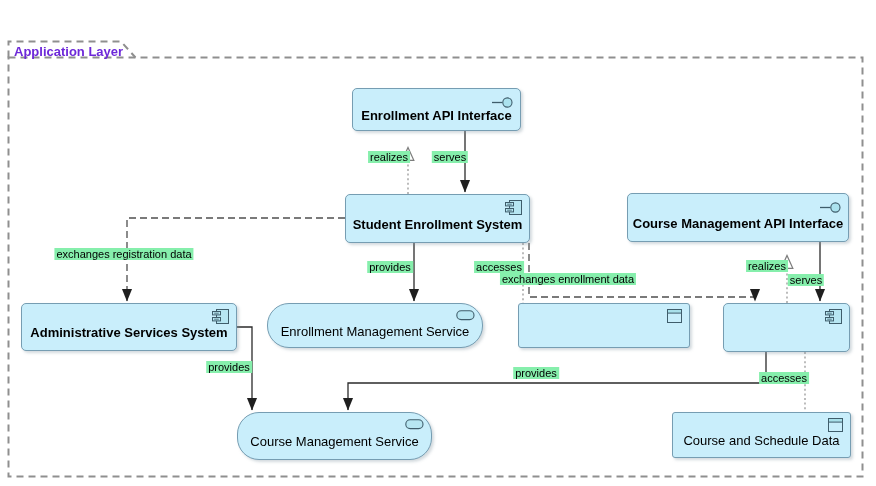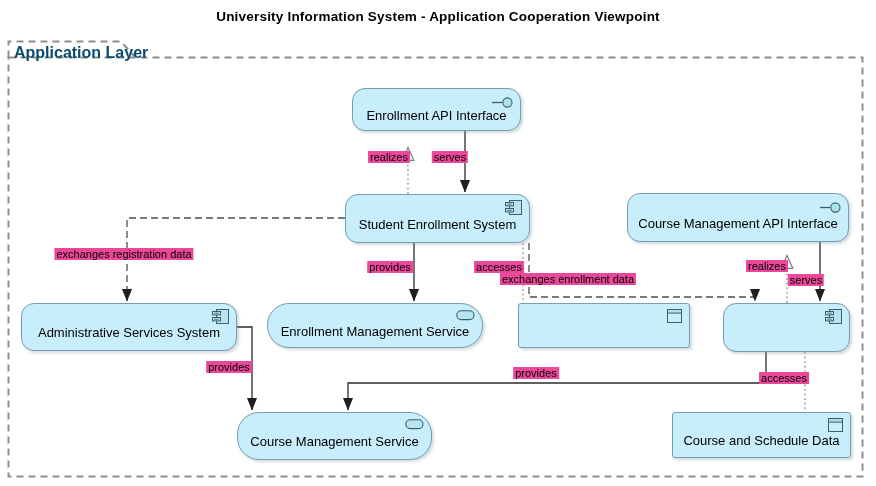--- a/index.html
+++ b/index.html
@@ -5,55 +5,54 @@
   html,body{margin:0;padding:0;background:#ffffff;}
   .stage{
     position:relative;width:876px;height:486px;background:#ffffff;
     font-family:"Liberation Sans",sans-serif;overflow:hidden;color:#000;
   }
   .title{
     position:absolute;top:9px;left:0;width:100%;text-align:center;
     font-weight:bold;font-size:13.5px;letter-spacing:.2px;
   }
   .group-label{
-    position:absolute;left:14px;top:44px;font-weight:bold;font-size:16px;color:#0c4a6e;
+    position:absolute;left:14px;top:44px;font-weight:bold;font-size:13px;color:#6d28d9;
   }
   svg.layer{position:absolute;left:0;top:0;width:876px;height:486px;}
   .nodes-layer,.edge-labels-layer{position:absolute;left:0;top:0;width:876px;height:486px;pointer-events:none;}
   .node{
     position:absolute;box-sizing:border-box;
     background:#c9eefb;border:1.2px solid #769db2;
     display:flex;align-items:center;justify-content:center;
     font-size:13px;color:#000;
     box-shadow:2px 2px 3px rgba(130,150,160,.35);
     pointer-events:auto;
   }
-  .node.application-component,.node.application-interface{border-radius:13px;}
+  .node.application-component,.node.application-interface{border-radius:5px;font-weight:bold;}
   .node.data-object{border-radius:3px;}
   .node.application-service{border-radius:22px;}
   .node .icon{position:absolute;top:5px;right:7px;line-height:0;}
   .node.application-interface .icon{top:7px;}
   .node-label{padding-top:11px;white-space:nowrap;}
   .edge-label{
     position:absolute;transform:translate(-50%,-50%);
-    font-size:11px;background:#ec4899;padding:0 2px;white-space:nowrap;color:#000;
+    font-size:11px;background:#86efac;padding:0 2px;white-space:nowrap;color:#000;
     pointer-events:auto;
   }
   .edge{fill:none;}
   .edge.serving{stroke:#2b2b2b;stroke-width:1.3;}
   .edge.flow{stroke:#4f4f4f;stroke-width:1.3;stroke-dasharray:7,4;}
   .edge.access{stroke:#8f8f8f;stroke-width:1.2;stroke-dasharray:2,2.6;}
   .edge.realization{stroke:#8f8f8f;stroke-width:1.2;stroke-dasharray:2,2.6;}
   .group-outline{fill:none;stroke:#8f8f8f;stroke-width:2;stroke-dasharray:7,5;}
 </style>
 </head>
 <body>
 
 <div class="stage">
-  <div class="title">University Information System - Application Cooperation Viewpoint</div>
 
   <svg class="layer">
     <rect class="group-outline" x="8.5" y="57.5" width="854" height="419"></rect>
     <path class="group-outline" d="M8.5,57.5 L8.5,41.5 L121,41.5 L135.5,57.5"></path>
   </svg>
   <div class="group-label">Application Layer</div>
 
   <svg class="layer">
     <defs>
       <marker id="m-arrow" viewBox="-1 -5 13 10" refX="10" refY="0" markerWidth="12" markerHeight="10" orient="auto">

